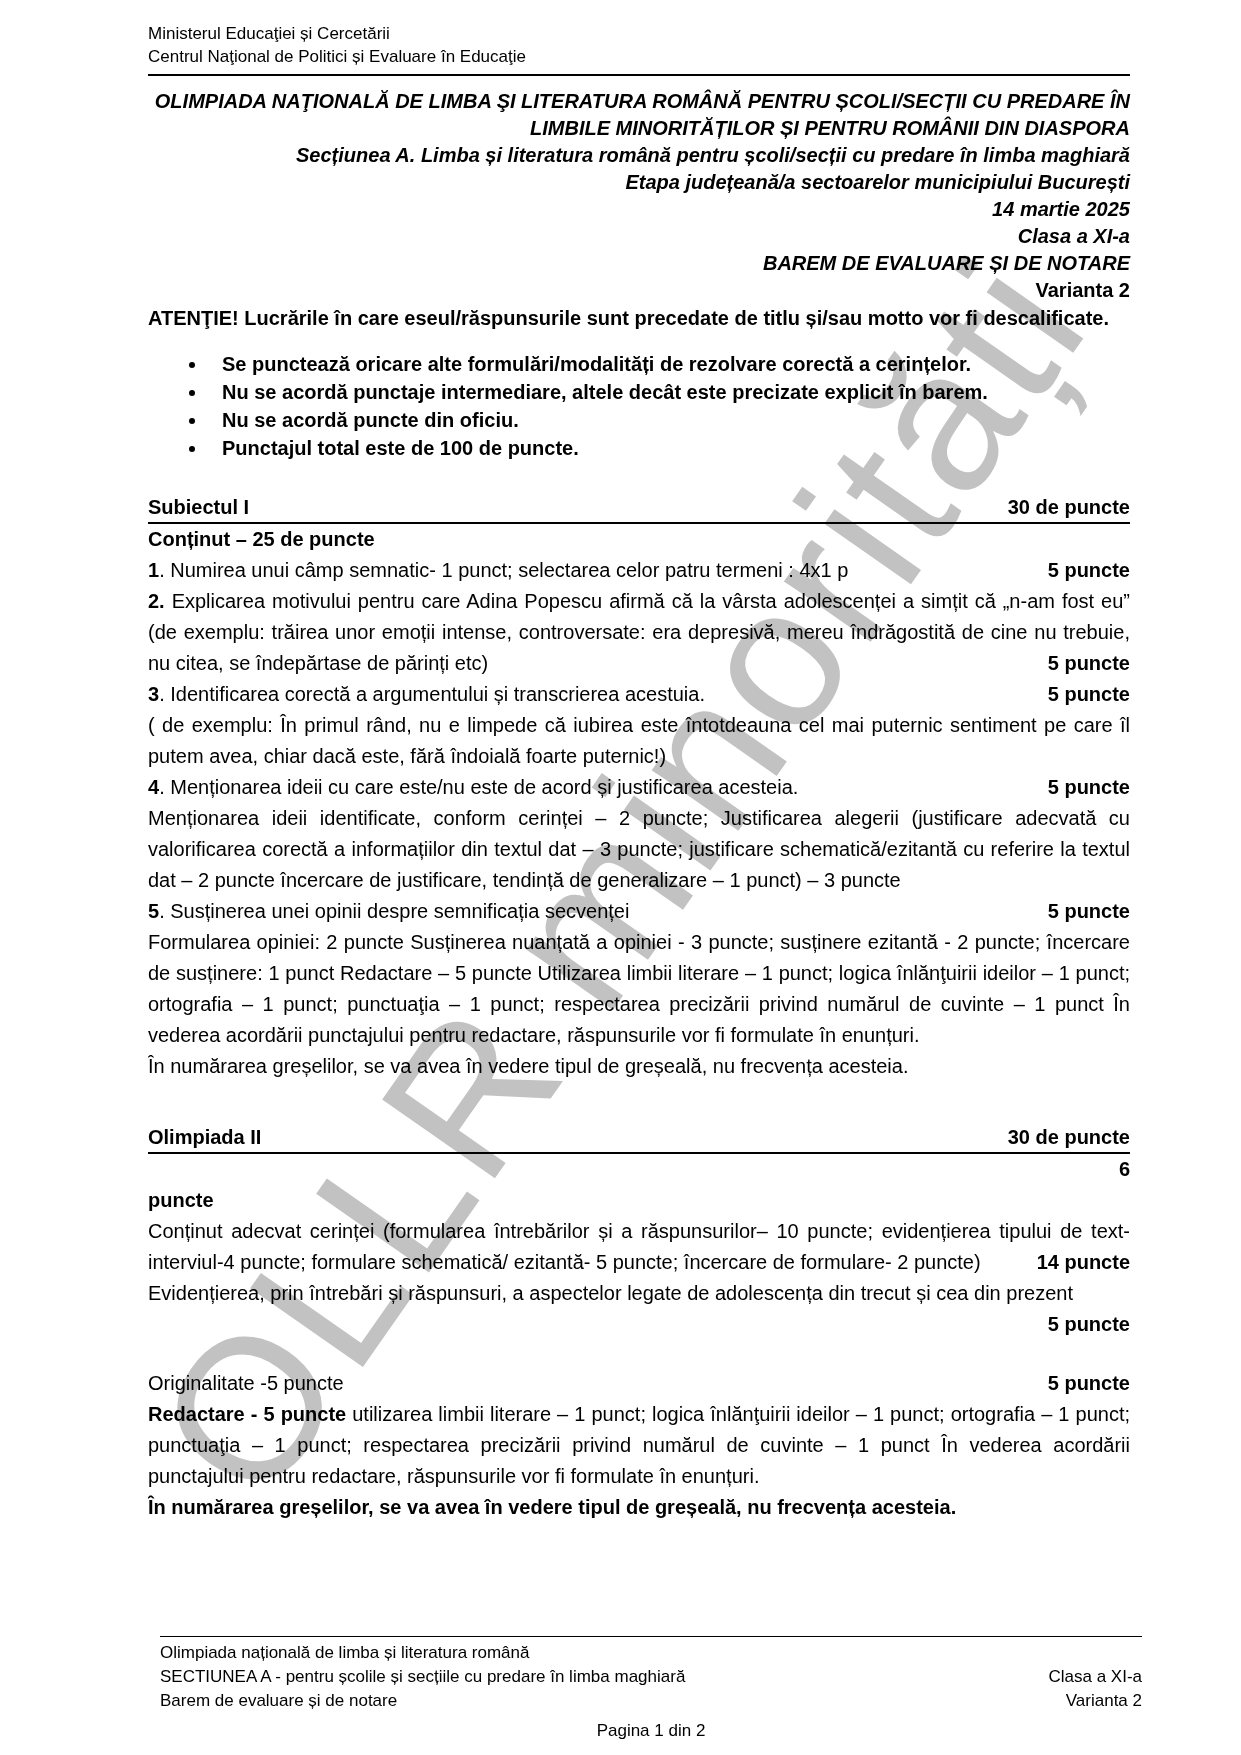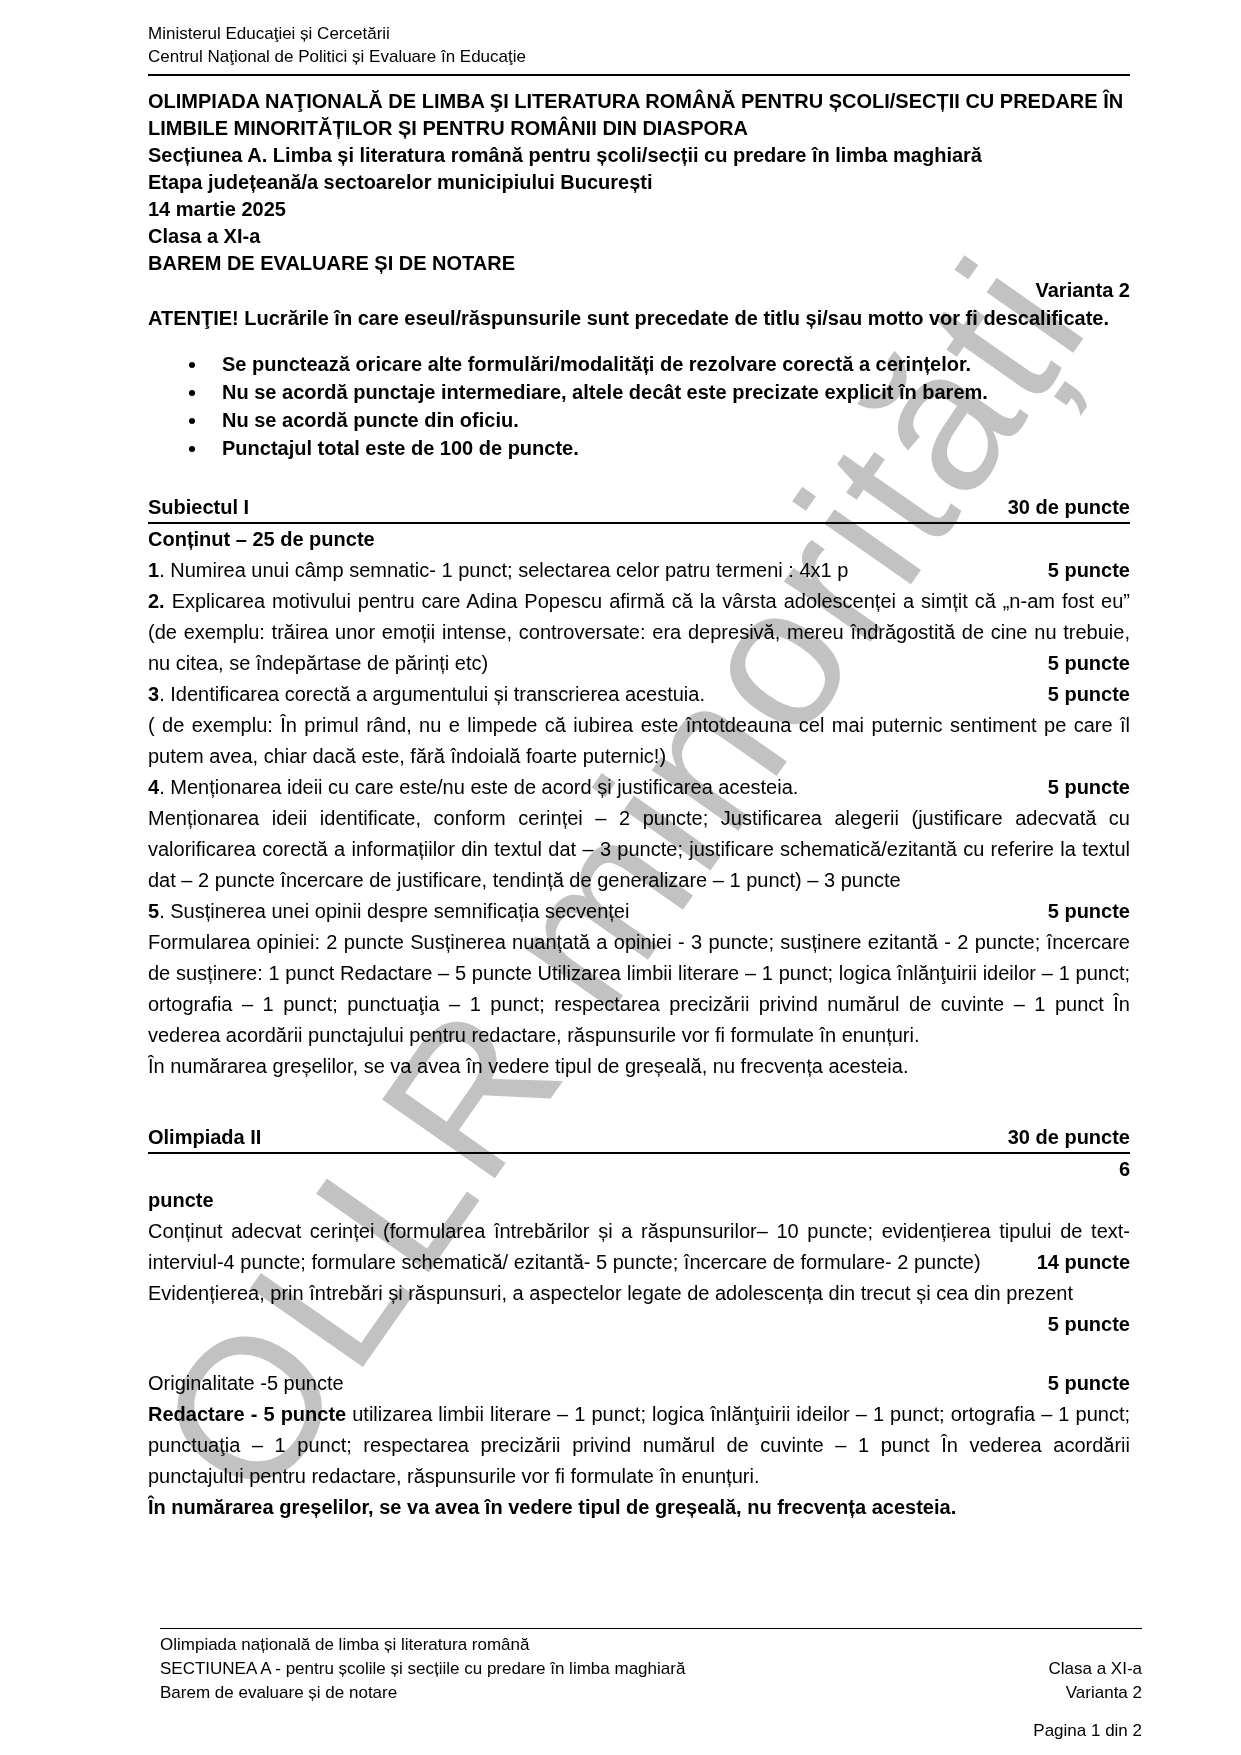--- a/index.html
+++ b/index.html
@@ -25,21 +25,21 @@
 
   .content {
     position:absolute; left:148px; width:982px; top:0;
     z-index:1;
     font-size:20px; line-height:31px;
   }
 
   .doc-header { padding-top:22px; text-align:left; font-size:17px; line-height:23px; }
   .header-rule { border-bottom:2px solid #000; margin-top:6px; }
 
-  .title-block { margin-top:12px; text-align:left; font-weight:bold; font-size:20px; line-height:27px; }
+  .title-block { margin-top:12px; text-align:right; font-weight:bold; font-size:20px; line-height:27px;font-style:italic; }
   .variant-line { text-align:right; font-weight:bold; font-size:20px; line-height:27px; }
 
   .attention { font-weight:bold; text-align:justify; line-height:28px; }
 
   ul.rules { list-style:disc; margin:18px 0 0 60px; font-weight:bold; line-height:28px; }
   ul.rules li { padding-left:14px; }
 
   .subject-row {
     display:flex; justify-content:space-between;
     font-weight:bold; border-bottom:2px solid #000;
@@ -59,21 +59,21 @@
   p.gap-before { margin-top:28px; }
 
   .doc-footer {
     position:absolute; left:160px; width:982px; bottom:12px;
     z-index:1;
     border-top:1px solid #000;
     font-size:17px; line-height:24px;
     padding-top:4px;
   }
   .frow { display:flex; justify-content:space-between;text-align:right; }
-  .fcenter { text-align:right; margin-top:14px; }
+  .fcenter { text-align:center; margin-top:6px; }
 </style>
 </head>
 <body>
 
 <div class="page">
 
   <div class="watermark">OLLR minorități</div>
 
   <div class="content">
 

